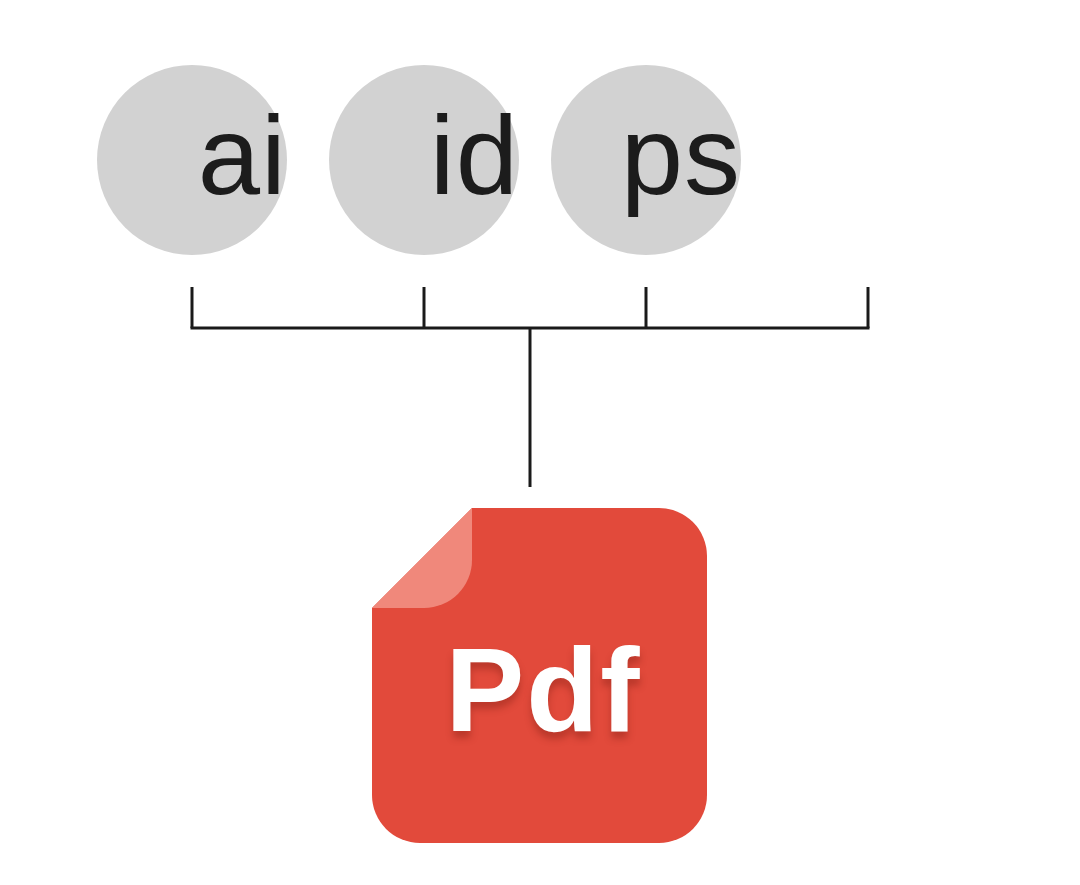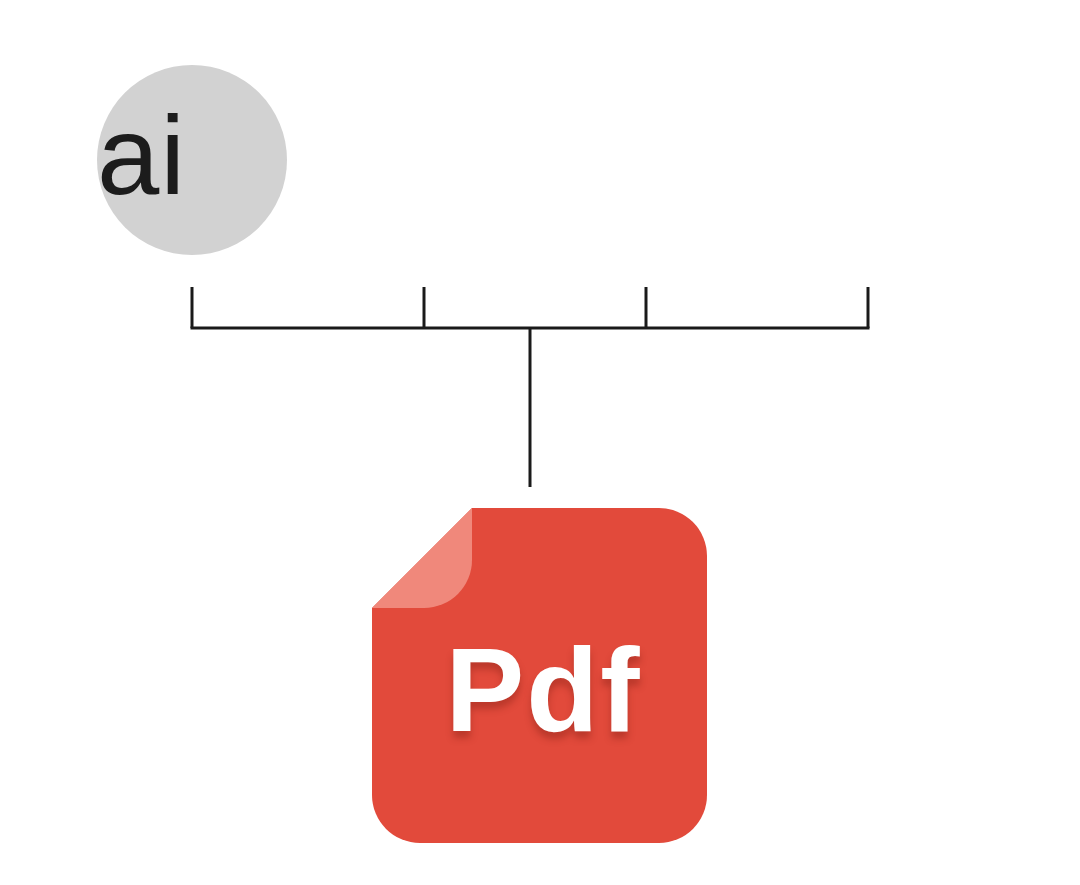--- a/index.html
+++ b/index.html
@@ -17,21 +17,21 @@
   }
   .circle {
     position: absolute;
     top: 65px;
     width: 190px;
     height: 190px;
     border-radius: 50%;
     background: var(--circle-bg, #d2d2d2);
     display: flex;
     align-items: center;
-    justify-content: flex-start;
+    justify-content: flex-end;
   }
   .circle-label {
     font-size: 112px;
     line-height: 1;
     color: var(--circle-text, #1c1c1c);
     letter-spacing: 1px;
     transform: translateY(-4px);
   }
   .connectors {
     position: absolute;
@@ -82,20 +82,26 @@
   }
 </style>
 </head>
 <body>
 
 <div class="canvas">
 
   <div class="circle" style="left:97px">
     <span class="circle-label">ai</span>
   </div>
+  <div class="circle" style="left:329px">
+    <span class="circle-label">id</span>
+  </div>
+  <div class="circle" style="left:551px">
+    <span class="circle-label">ps</span>
+  </div>
 
   <svg class="connectors" width="1080" height="885" aria-hidden="true">
     <line x1="192" y1="287" x2="192" y2="328"></line>
     <line x1="424" y1="287" x2="424" y2="328"></line>
     <line x1="646" y1="287" x2="646" y2="328"></line>
     <line x1="868" y1="287" x2="868" y2="328"></line>
     <line x1="190.5" y1="328" x2="869.5" y2="328"></line>
     <line x1="530" y1="328" x2="530" y2="487"></line>
   </svg>
 

